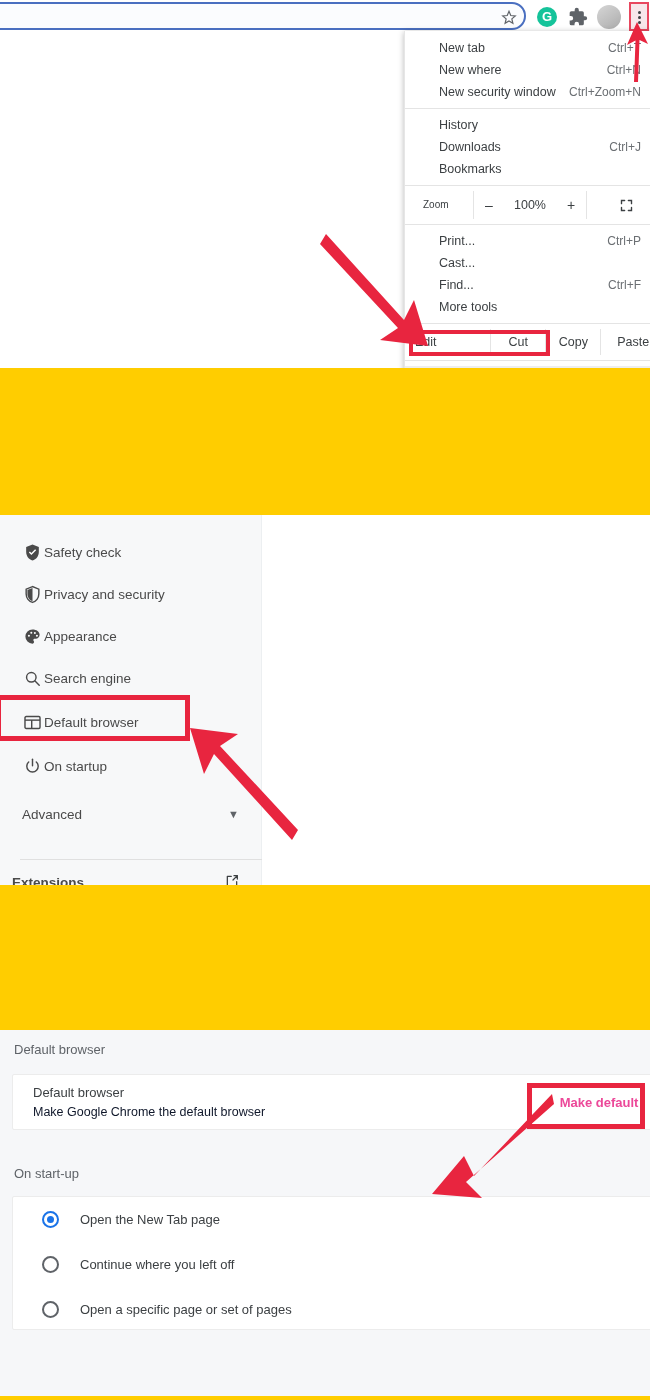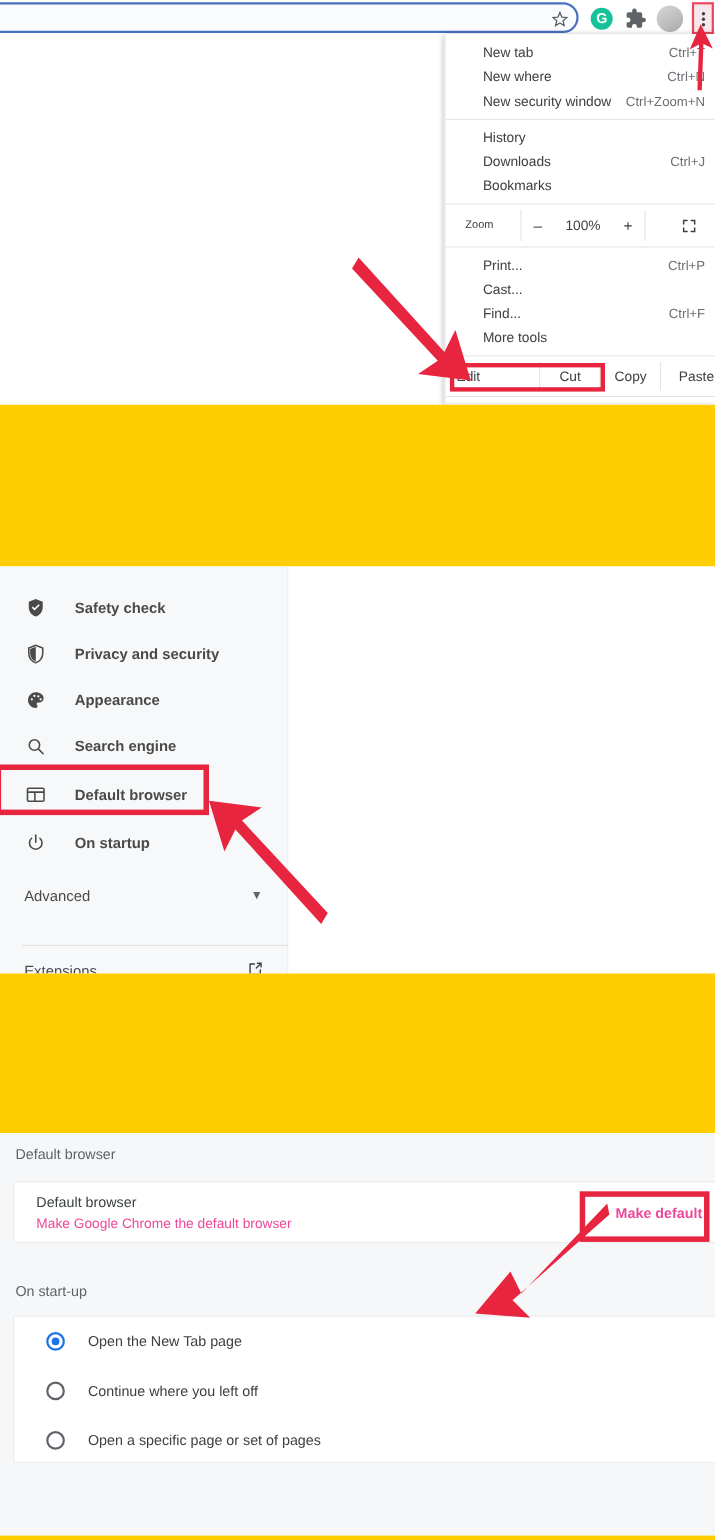--- a/index.html
+++ b/index.html
@@ -213,23 +213,21 @@
   }
   .sidebar-item .si-icon {
     width: 24px; height: 24px;
     margin-left: 20px;
     color: #5f6368;
     display: flex;
     align-items: center;
     justify-content: center;
   }
   .sidebar-item .si-label {
-    margin-left: 24px;
     white-space: nowrap;
-    font-weight: bold;
   }
   #sidebar-advanced {
     position: absolute;
     left: 0; top: 278px;
     width: 262px; height: 42px;
     display: flex;
     align-items: center;
     font-size: 13.5px;
     color: #4a4a4a;
   }
@@ -248,21 +246,21 @@
   }
   #sidebar-extensions {
     position: absolute;
     left: 0; top: 352px;
     width: 262px; height: 30px;
     display: flex;
     align-items: center;
     font-size: 13.5px;
     color: #4a4a4a;
   }
-  #sidebar-extensions .ext-label { margin-left: 22px; }
+  #sidebar-extensions .ext-label { margin-left: 12px; font-weight: bold; }
   #sidebar-extensions .ext-icon {
     position: absolute;
     left: 224px;
     color: #3c4043;
   }
   
   #default-browser-highlight {
     position: absolute;
     left: -4px; top: 180px;
     width: 194px; height: 46px;
@@ -300,21 +298,21 @@
   #default-browser-title {
     position: absolute;
     left: 20px; top: 10px;
     font-size: 13px;
     color: #3c4043;
   }
   #default-browser-subtitle {
     position: absolute;
     left: 20px; top: 30px;
     font-size: 12.5px;
-    color: #ec4899;
+    color: #0f172a;
   }
   #make-default-button {
     position: absolute;
     left: 536px; top: 14px;
     width: 100px; height: 28px;
     line-height: 28px;
     text-align: center;
     color: #ec4899;
     font-size: 13px;
     font-weight: bold;

